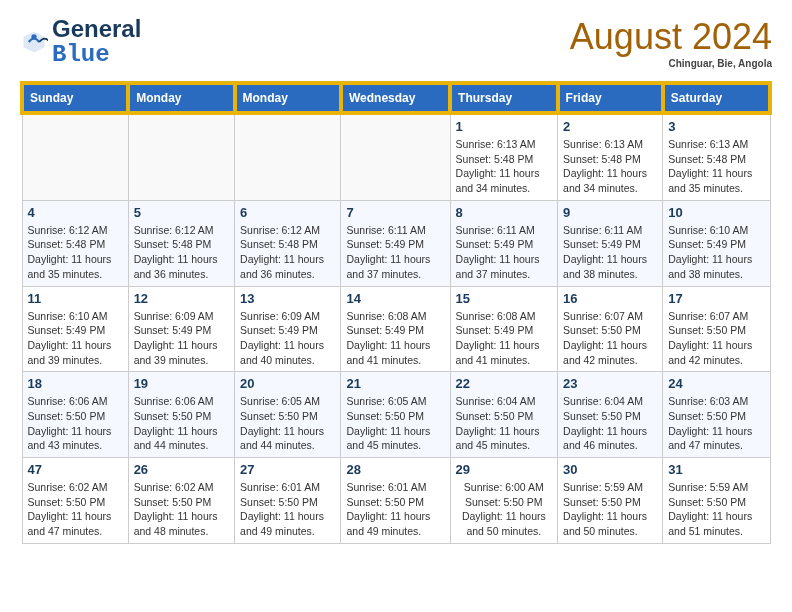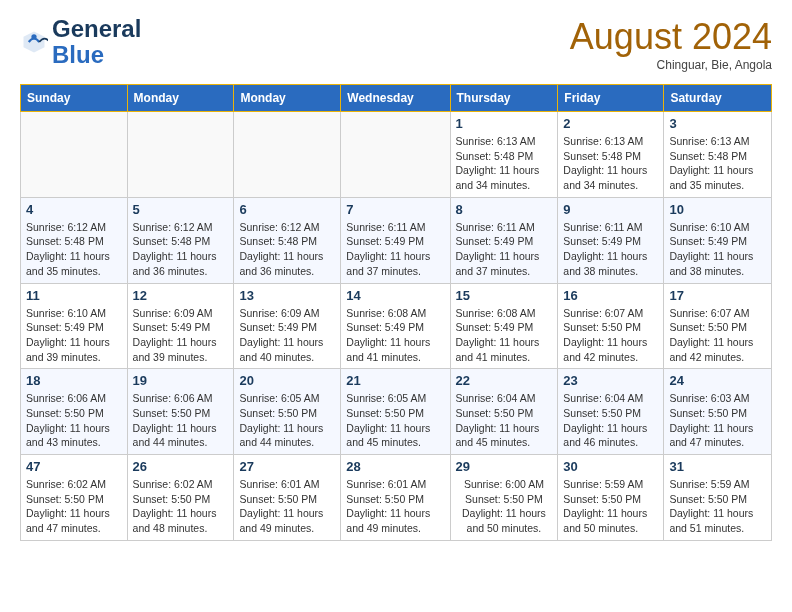--- a/index.html
+++ b/index.html
@@ -24,50 +24,51 @@
       display: flex;
       align-items: center;
       gap: 4px;
     }
     .logo-text {
       font-size: 24px;
       font-weight: bold;
       color: #1a3a5c;
       line-height: 1.1;
     }
-    .logo-blue { color: #2a6bbf; }
+    .logo-blue { color: #2a6bbf; font-family: Liberation Mono, monospace; }
     .logo-icon {
       width: 28px;
       height: 28px;
     }
     .title-block {
       text-align: right;
     }
     .month-title {
       font-size: 36px;
       color: #a16207;
       font-weight: normal;
     }
     .location {
-      font-size: 12px;
+      font-size: 10px;
       color: #444;
+      font-weight: bold;
     }
     .calendar {
       width: 100%;
       border-collapse: collapse;
       font-size: 11px;
     }
     .calendar thead th {
       background: #2a6bbf;
       color: #fff;
       padding: 6px 6px;
       text-align: left;
       font-size: 12px;
       font-weight: bold;
-      border: 1px solid #eab308;
+      border: 4px solid #eab308;
     }
     .calendar tbody td {
       border: 1px solid #ccc;
       vertical-align: top;
       padding: 4px 5px;
       width: 113px;
       min-height: 80px;
       background: #fff;
     }
     .calendar tbody tr:nth-child(even) td {

